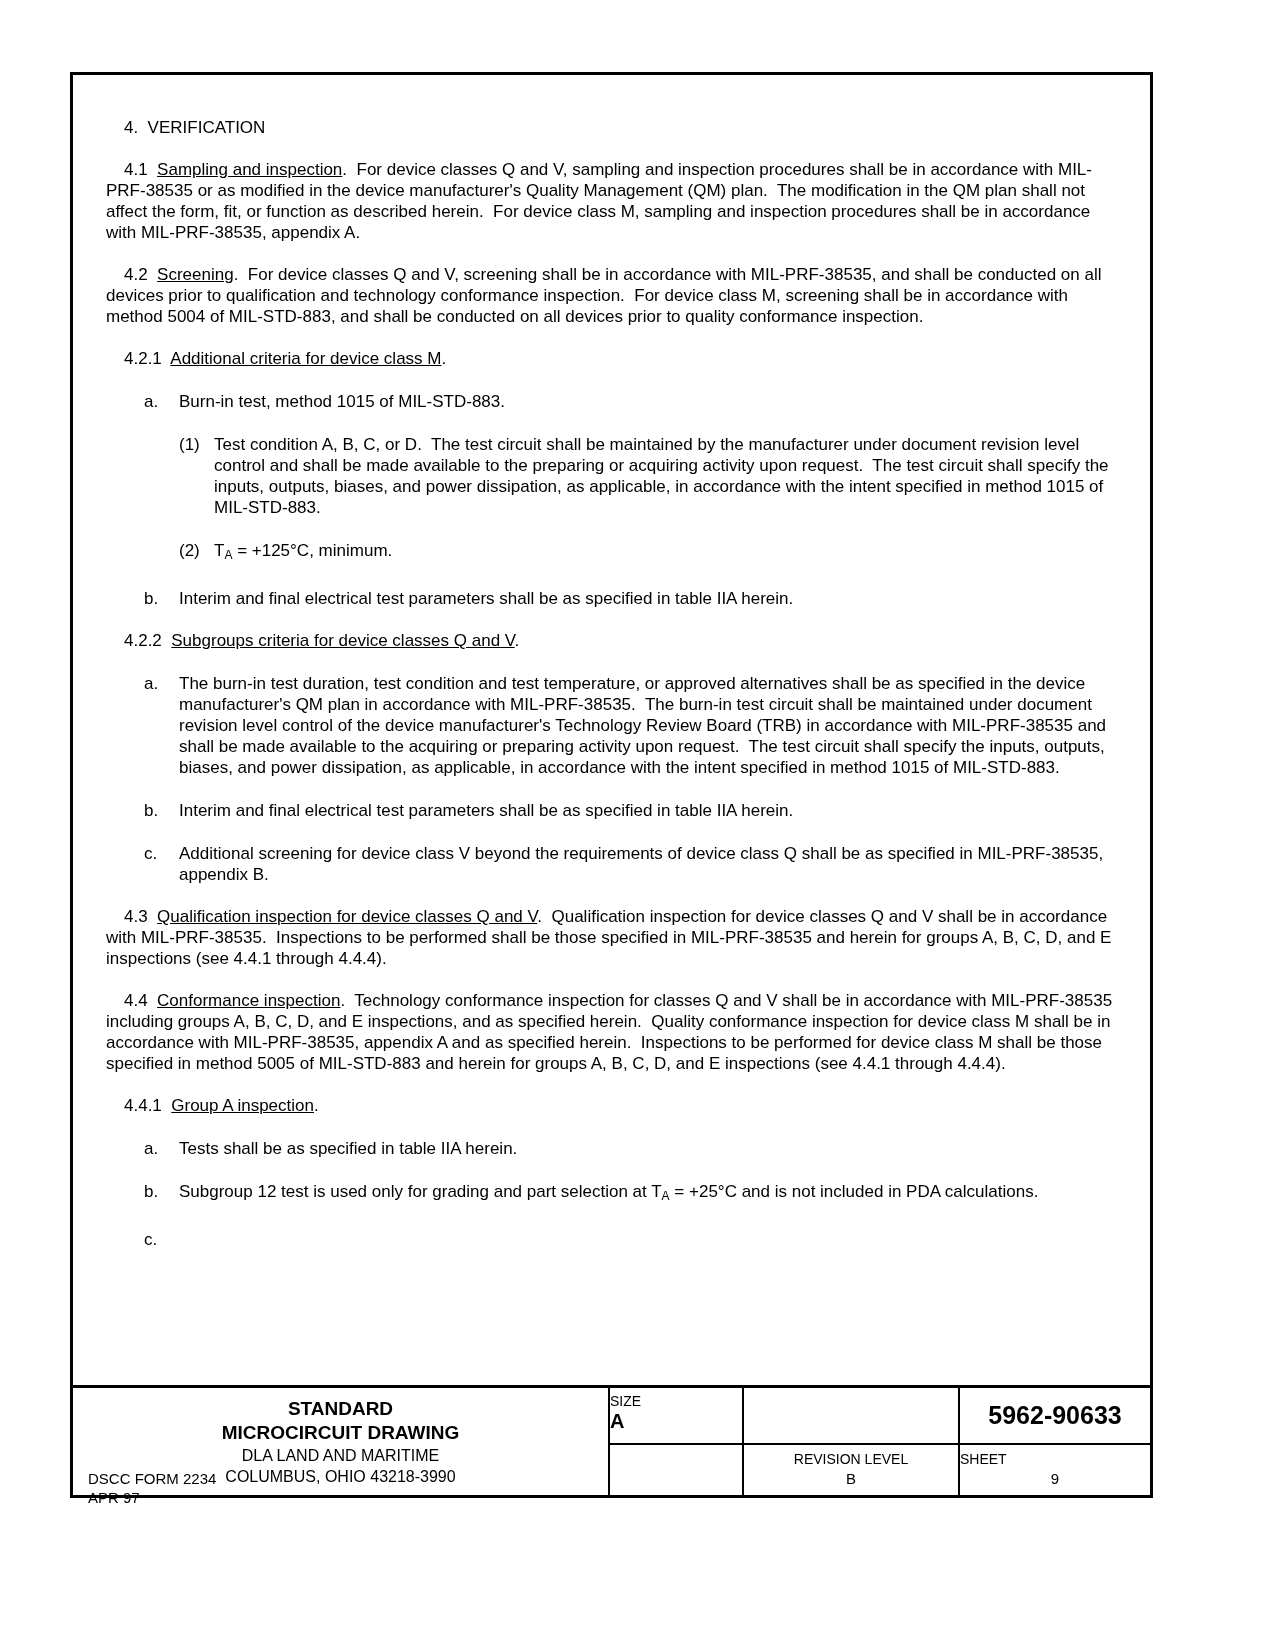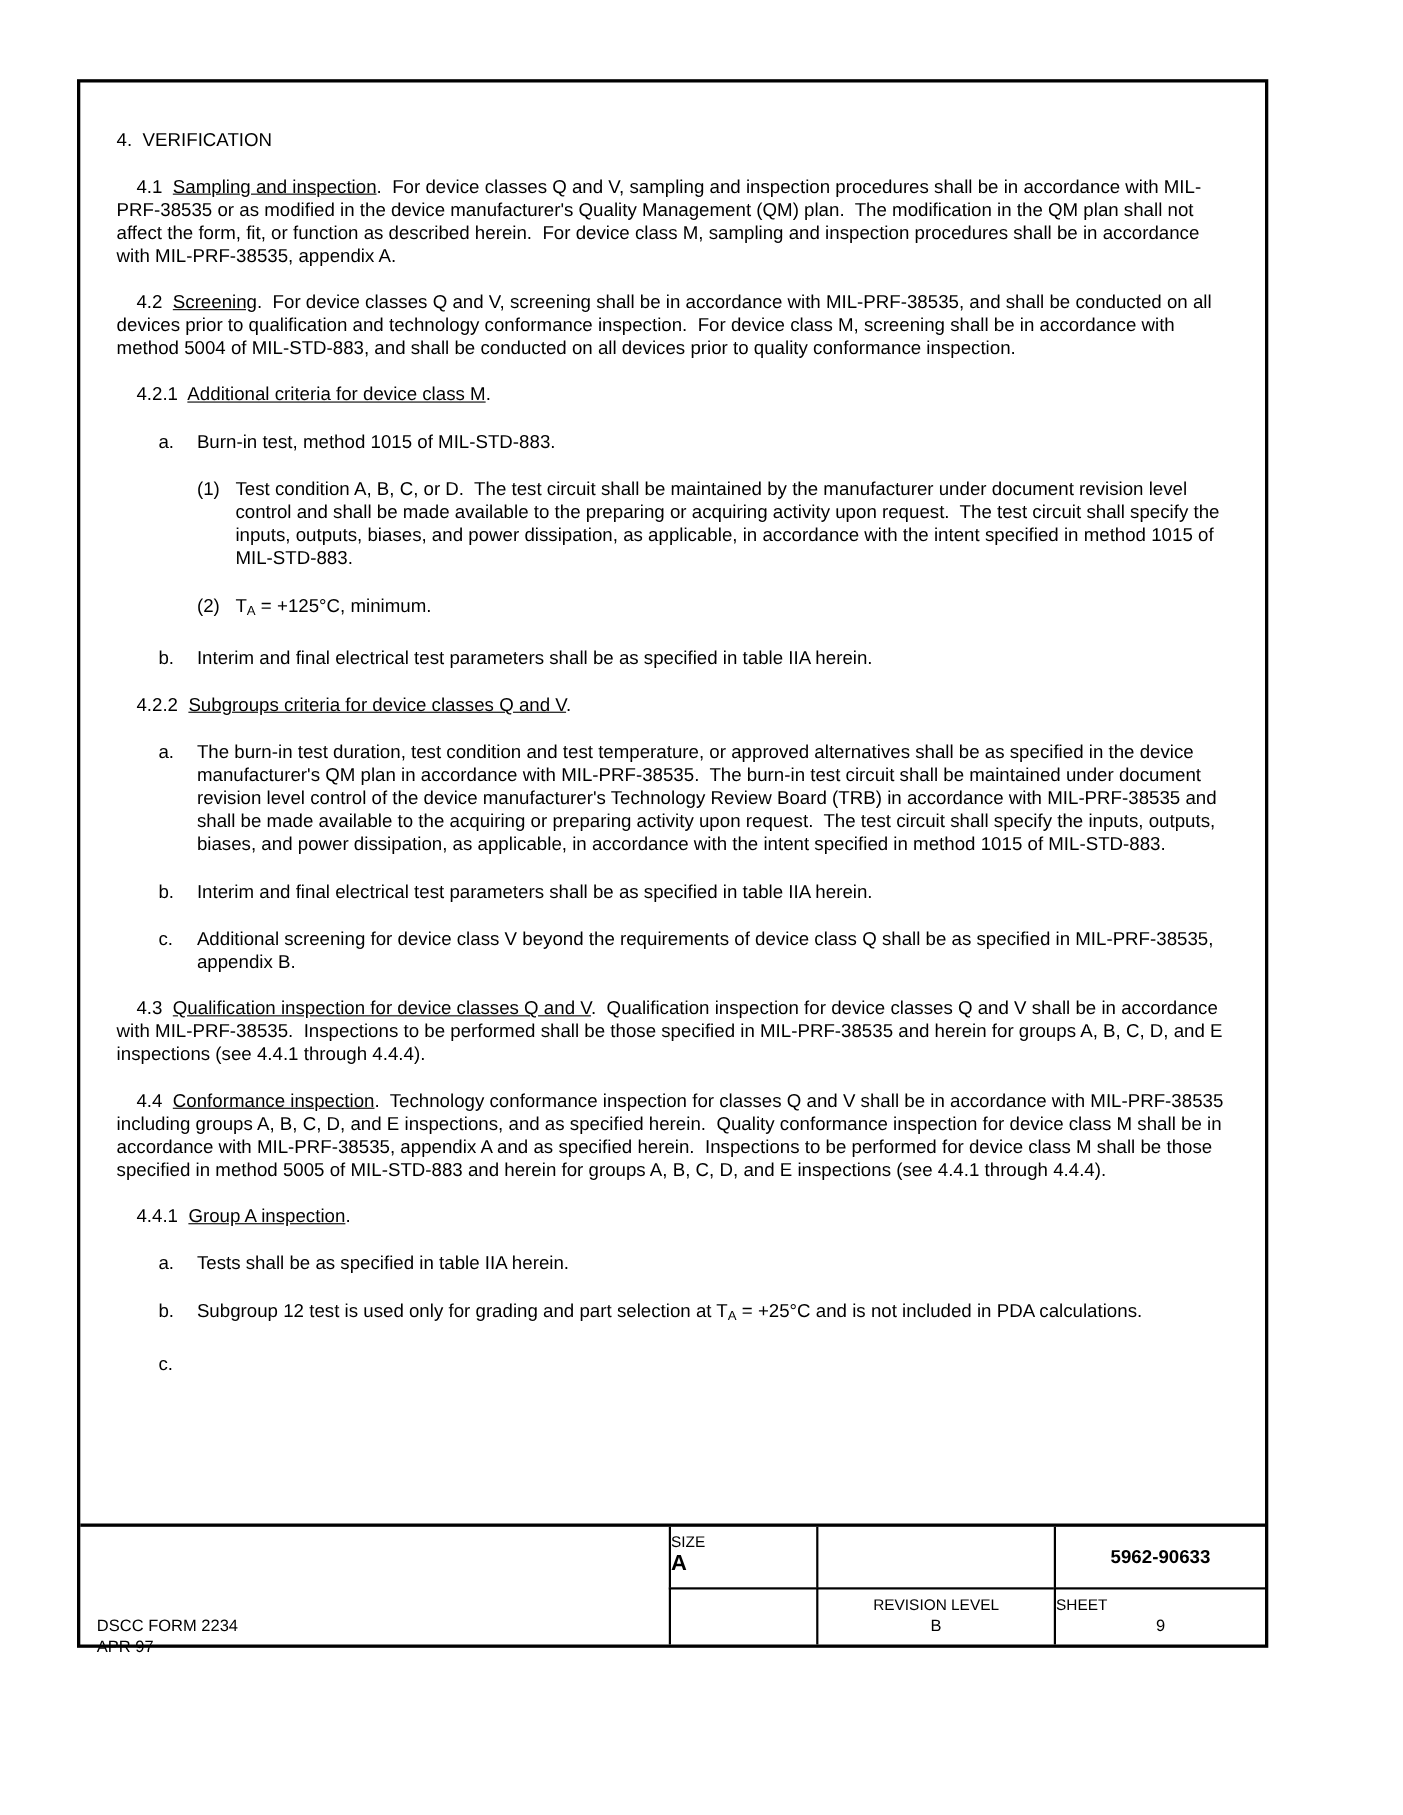--- a/index.html
+++ b/index.html
@@ -13,21 +13,21 @@
   .sheet-border {
     position: absolute; left: 70px; top: 72px;
     width: 1083px; height: 1426px;
     border: 3px solid #000;
   }
   .doc-content {
     padding: 42px 33px 0 33px;
     font-size: 17px; line-height: 21px;
   }
   .block { white-space: pre-wrap; margin-top: 21px; }
-  .block.heading { margin-top: 0; }
+  .block.heading { margin-top: 0; margin-left: 18px; }
   .block.para { text-indent: 18px; }
   .block.item-letter { position: relative; padding-left: 73px; margin-top: 22px; }
   .block.item-letter > .marker { position: absolute; left: 38px; top: 0; }
   .block.item-number { position: relative; padding-left: 108px; margin-top: 22px; }
   .block.item-number > .marker { position: absolute; left: 73px; top: 0; }
   .u { text-decoration: underline; }
   .subsc { font-size: 12px; vertical-align: -3px; }
 
   
   .title-block {
@@ -51,21 +51,21 @@
     border-left: 2px solid #000;
     text-align: left; padding-top: 5px;
   }
   .tb-size .size-label { font-size: 14px; display: block; }
   .tb-size .size-value { font-size: 20px; font-weight: bold; line-height: 24px; display: block; }
   .tb-blank-top { grid-area: 1 / 3 / 2 / 4; border-left: 2px solid #000; }
   .tb-number {
     grid-area: 1 / 4 / 2 / 5;
     border-left: 2px solid #000;
     display: flex; align-items: center; justify-content: center;
-    font-weight: bold; font-size: 17px;
+    font-weight: bold; font-size: 25px;
   }
   .tb-blank-bottom { grid-area: 2 / 2 / 3 / 3; border-left: 2px solid #000; border-top: 2px solid #000; }
   .tb-revision {
     grid-area: 2 / 3 / 3 / 4;
     border-left: 2px solid #000; border-top: 2px solid #000;
     text-align: center; padding-top: 6px;
   }
   .tb-revision .rev-label { font-size: 14px; display: block; }
   .tb-revision .rev-value { font-size: 15px; display: block; margin-top: 3px; }
   .tb-sheet {
@@ -101,20 +101,26 @@
       <div class="block item-letter"><span class="marker">c.</span><span>Additional screening for device class V beyond the requirements of device class Q shall be as specified in MIL-PRF-38535, appendix B.</span></div>
       <div class="block para"><span>4.3  </span><span class="u">Qualification inspection for device classes Q and V</span><span>.  Qualification inspection for device classes Q and V shall be in accordance with MIL-PRF-38535.  Inspections to be performed shall be those specified in MIL-PRF-38535 and herein for groups A, B, C, D, and E inspections (see 4.4.1 through 4.4.4).</span></div>
       <div class="block para"><span>4.4  </span><span class="u">Conformance inspection</span><span>.  Technology conformance inspection for classes Q and V shall be in accordance with MIL-PRF-38535 including groups A, B, C, D, and E inspections, and as specified herein.  Quality conformance inspection for device class M shall be in accordance with MIL-PRF-38535, appendix A and as specified herein.  Inspections to be performed for device class M shall be those specified in method 5005 of MIL-STD-883 and herein for groups A, B, C, D, and E inspections (see 4.4.1 through 4.4.4).</span></div>
       <div class="block para"><span>4.4.1  </span><span class="u">Group A inspection</span><span>.</span></div>
       <div class="block item-letter"><span class="marker">a.</span><span>Tests shall be as specified in table IIA herein.</span></div>
       <div class="block item-letter"><span class="marker">b.</span><span>Subgroup 12 test is used only for grading and part selection at T</span><span class="subsc">A</span><span> = +25°C and is not included in PDA calculations.</span></div>
       <div class="block item-letter"><span class="marker">c.</span></div>
     </div>
 
   <div class="title-block">
+    <div class="tb-org">
+      <span class="big">STANDARD</span>
+      <span class="big">MICROCIRCUIT DRAWING</span>
+      <span class="small">DLA LAND AND MARITIME</span>
+      <span class="small">COLUMBUS, OHIO 43218-3990</span>
+    </div>
     <div class="tb-size">
       <span class="size-label">SIZE</span>
       <span class="size-value">A</span>
     </div>
     <div class="tb-blank-top"></div>
     <div class="tb-number">5962-90633</div>
     <div class="tb-blank-bottom"></div>
     <div class="tb-revision">
       <span class="rev-label">REVISION LEVEL</span>
       <span class="rev-value">B</span>

